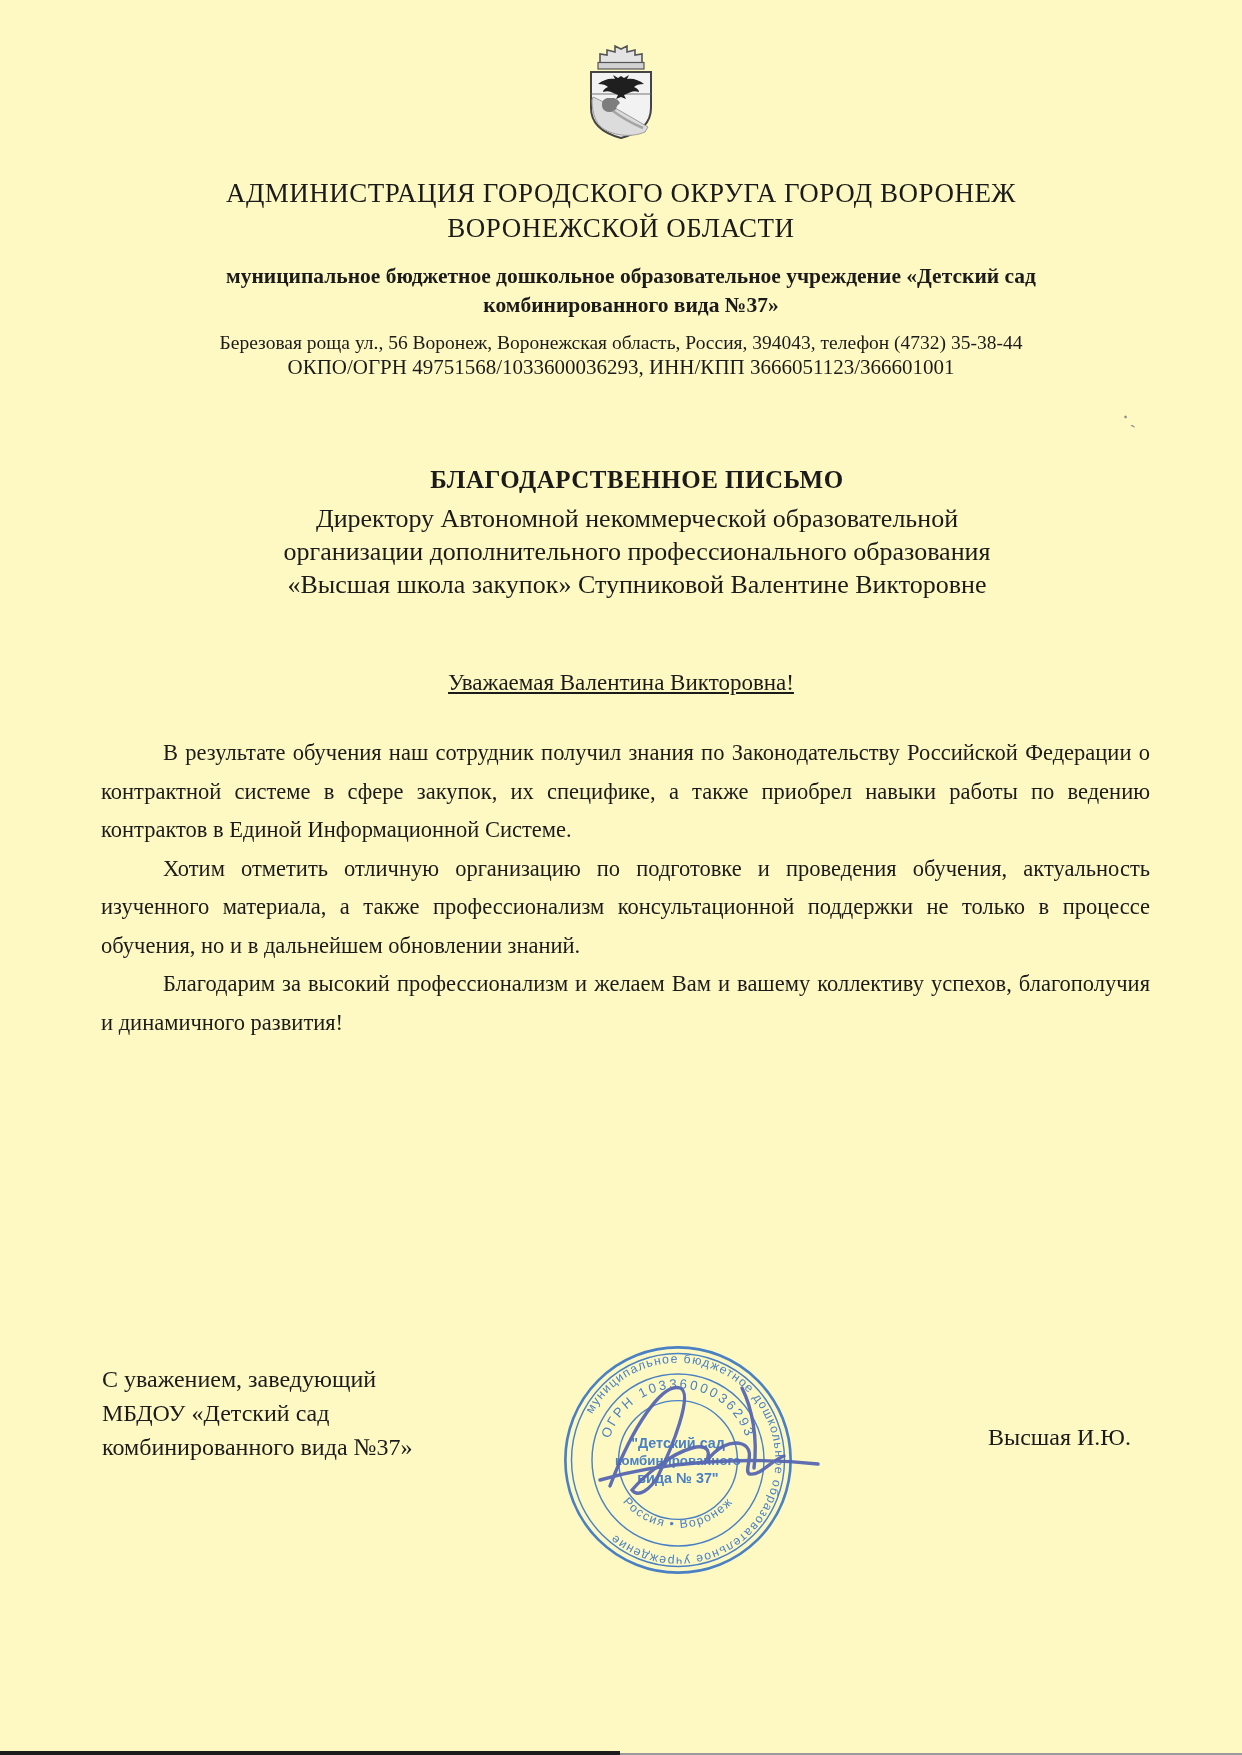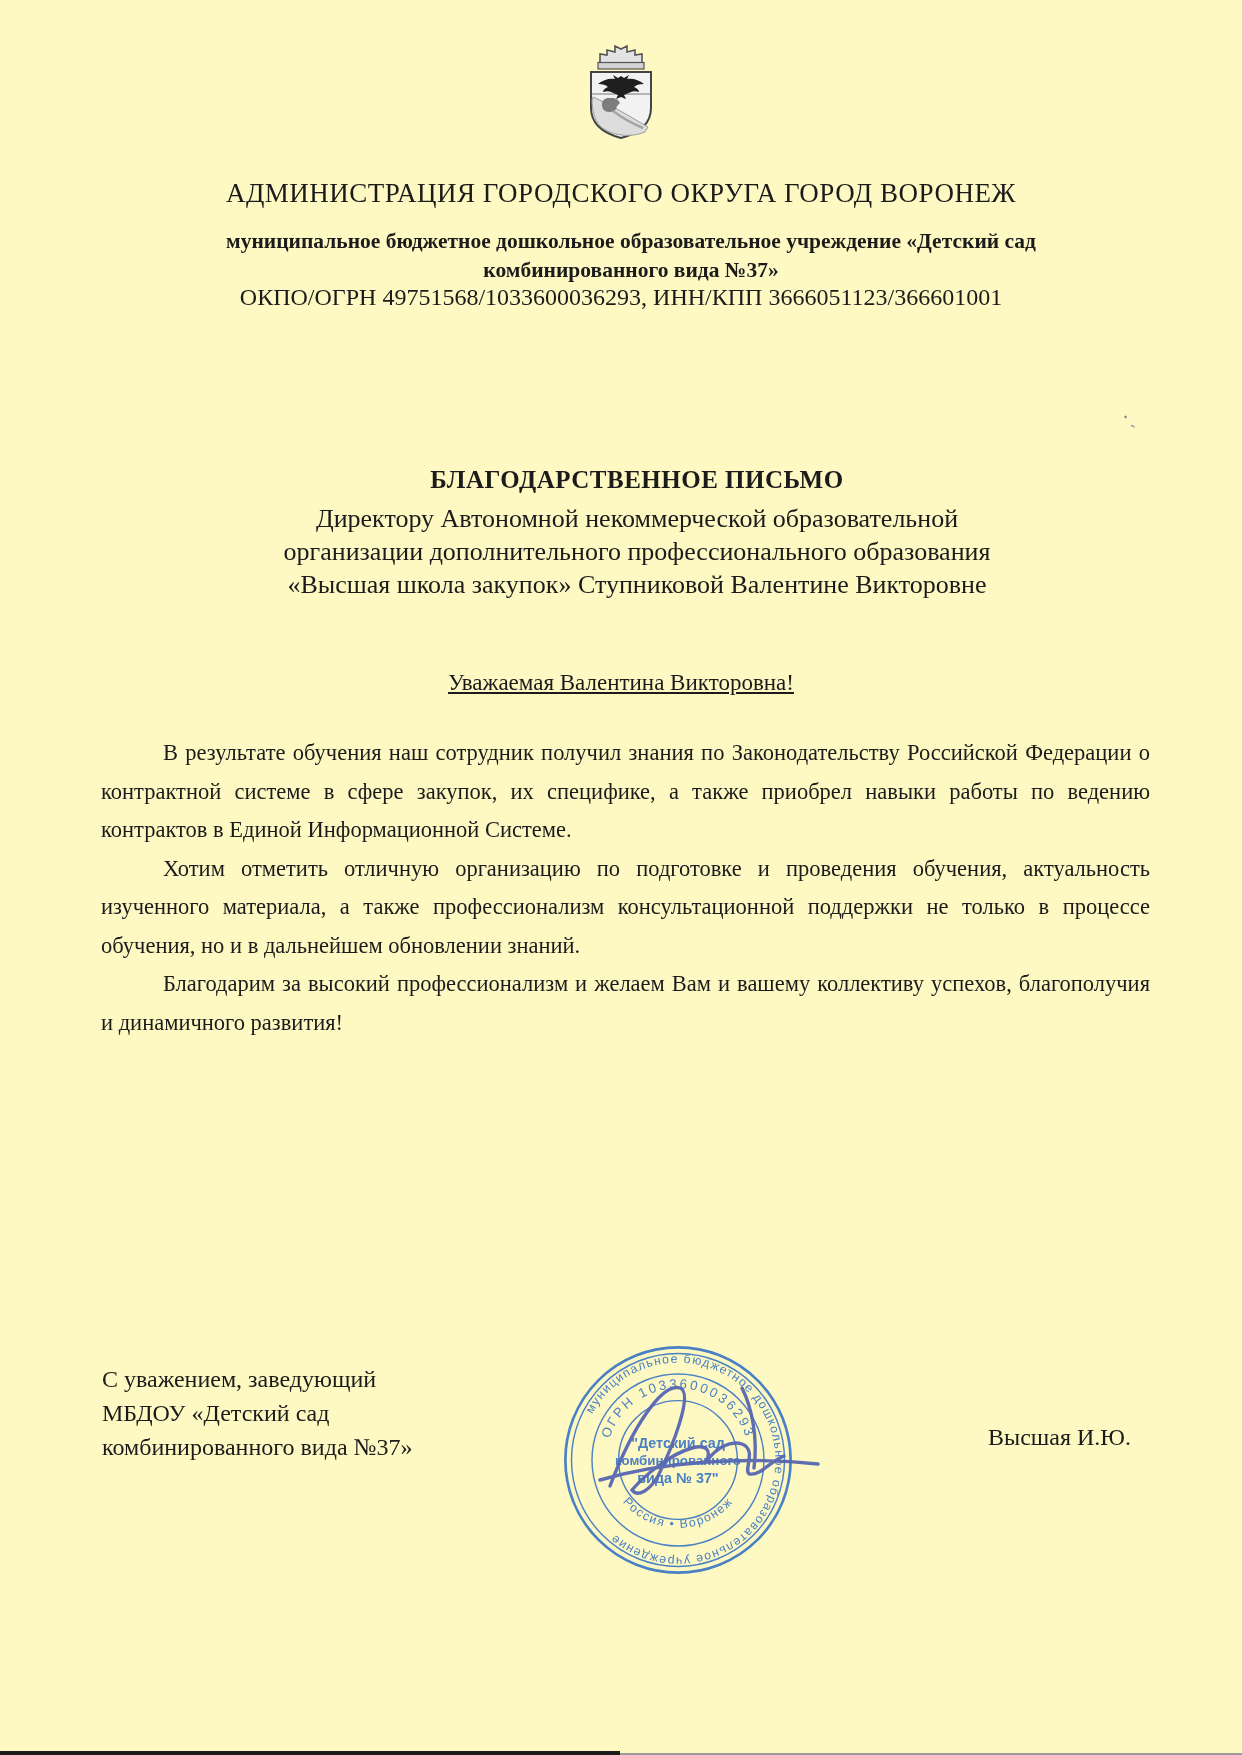--- a/index.html
+++ b/index.html
@@ -13,21 +13,21 @@
     overflow:hidden;
   }
   
   .emblem{position:absolute;top:36px;left:50%;transform:translateX(-50%);width:132px;height:106px;}
   
   .header{position:absolute;top:176px;left:0;right:0;text-align:center;}
   .org-line{font-size:27px;letter-spacing:.5px;line-height:35px;}
   .inst-line{font-weight:bold;font-size:21.5px;line-height:29px;padding-left:20px;}
   .inst-wrap{margin-top:16px;}
   .addr-line{font-size:19.5px;line-height:24px;margin-top:11px;}
-  .reg-line{font-size:24px;line-height:24px;}
+  .reg-line{font-size:21px;line-height:24px;}
   
   .artifact{position:absolute;top:396px;left:1118px;color:#8a8a8a;font-size:20px;transform:rotate(-15deg);}
   
   .title-block{position:absolute;top:466px;left:0;right:0;text-align:center;padding-left:32px;}
   .letter-title{font-size:25px;font-weight:bold;letter-spacing:.5px;margin:0 0 8px 0;}
   .addr-to{font-size:26px;line-height:33px;}
   
   .salutation{position:absolute;top:670px;left:0;right:0;text-align:center;font-size:23px;text-decoration:underline;}
   
   .body-text{position:absolute;top:734px;left:101px;width:1049px;font-size:22.5px;line-height:38.5px;text-align:justify;}
@@ -59,24 +59,26 @@
     <path d="M60 40 l-3 2 -5 -3 2 4 c-6 -1 -12 1 -17 5 c5 0 8 1 10 3 c-3 1 -5 3 -5 5 c3 -1 6 -1 8 0 l7 3 -2 4 5 -2 5 2 -2 -4 7 -3 c2 -1 5 -1 8 0 c0 -2 -2 -4 -5 -5 c2 -2 5 -3 10 -3 c-5 -4 -11 -6 -17 -5 l2 -4 -5 3 z" fill="#1f1f1f"></path>
 
     <path d="M32 61 C50 69 68 80 87 91 L84 96 C70 102 50 100 39 90 C33 84 31 72 31 64 Z" fill="#dcdcdc" stroke="#9a9a9a" stroke-width="1"></path>
 
     <path d="M46 62 q-6 2 -5 8 q1 6 8 6 q6 0 7 -6 l3 -3 q-2 -4 -6 -5 z" fill="#7d7d7d"></path>
     <path d="M52 75 C60 81 70 87 82 92" stroke="#a5a5a5" stroke-width="2.5" fill="none"></path>
   </svg>
 
   <div class="header">
     <div class="org-line">АДМИНИСТРАЦИЯ ГОРОДСКОГО ОКРУГА ГОРОД ВОРОНЕЖ</div>
+    <div class="org-line">ВОРОНЕЖСКОЙ ОБЛАСТИ</div>
     <div class="inst-wrap">
       <div class="inst-line">муниципальное бюджетное дошкольное образовательное учреждение «Детский сад</div>
       <div class="inst-line">комбинированного вида №37»</div>
     </div>
+    <div class="addr-line">Березовая роща ул., 56 Воронеж, Воронежская область, Россия, 394043, телефон (4732) 35-38-44</div>
     <div class="reg-line">ОКПО/ОГРН 49751568/1033600036293, ИНН/КПП 3666051123/366601001</div>
   </div>
 
   <div class="artifact">᠂ˎ</div>
 
   <div class="title-block">
     <div class="letter-title">БЛАГОДАРСТВЕННОЕ ПИСЬМО</div>
     <div class="addr-to">Директору Автономной некоммерческой образовательной</div>
     <div class="addr-to">организации дополнительного профессионального образования</div>
     <div class="addr-to">«Высшая школа закупок» Ступниковой Валентине Викторовне</div>

